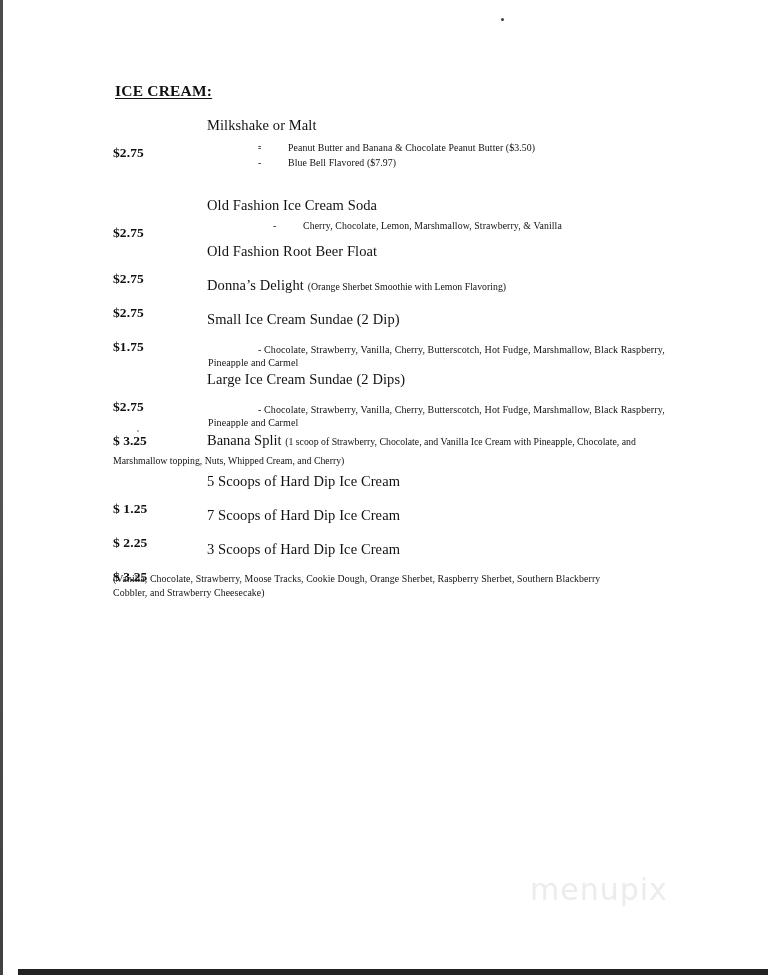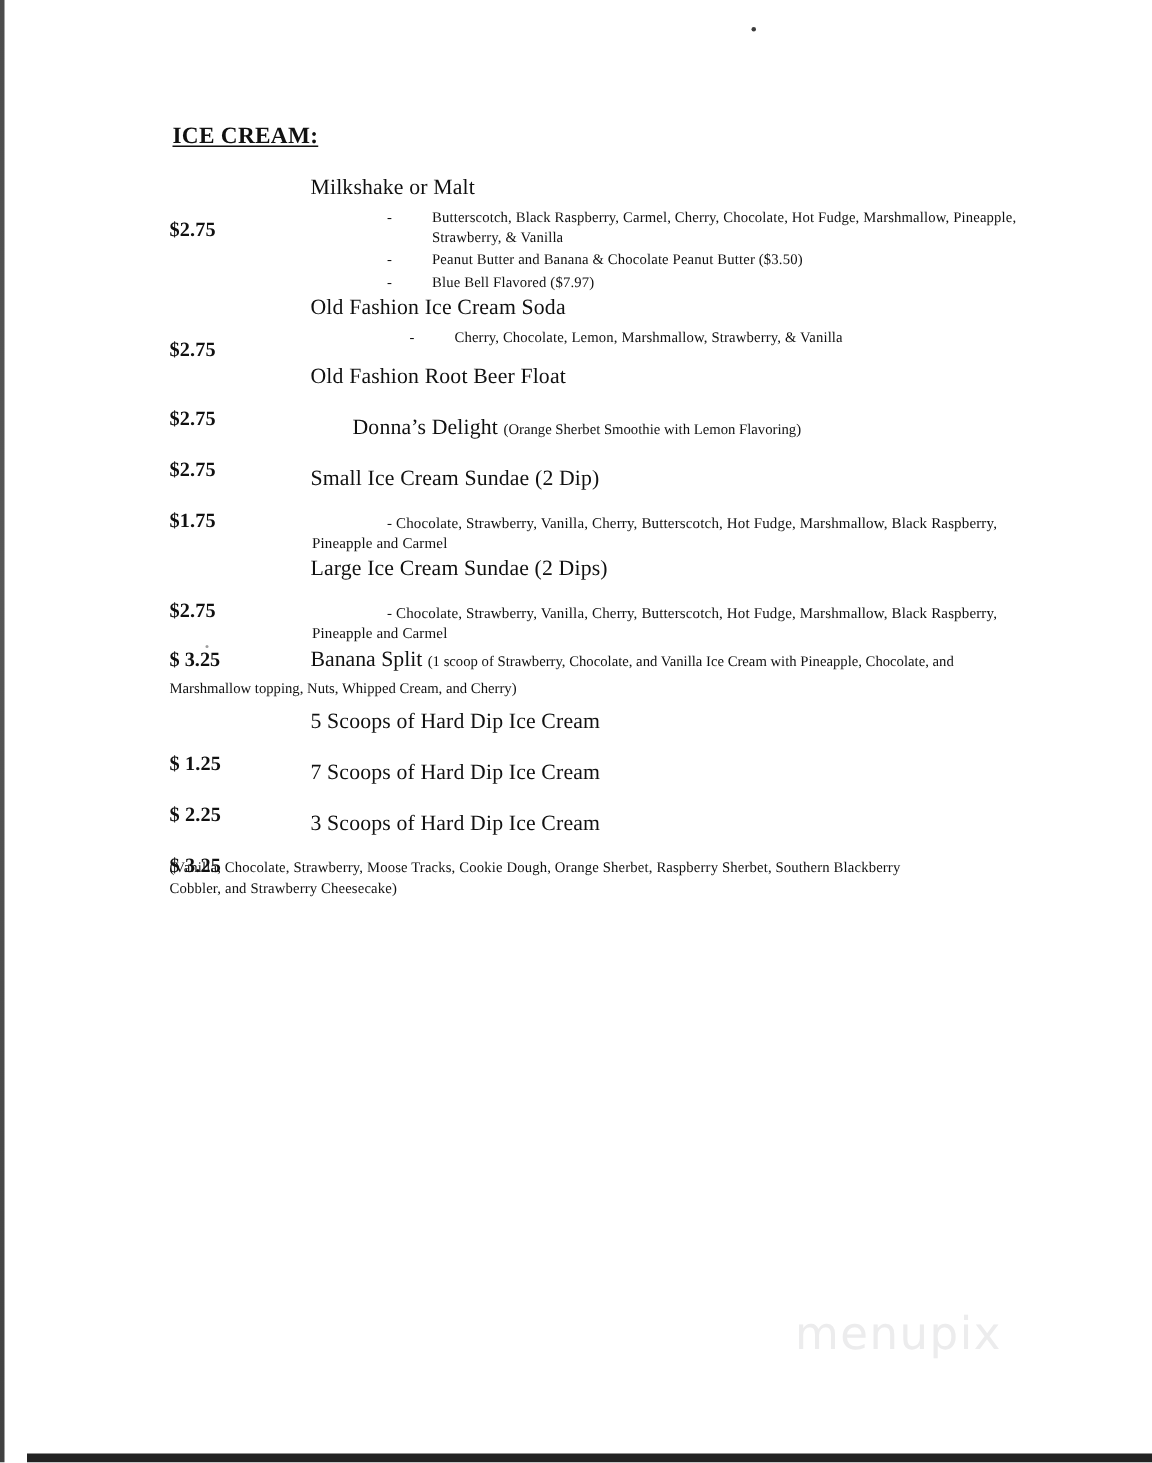--- a/index.html
+++ b/index.html
@@ -77,21 +77,20 @@
     left: 94px;
     top: 0;
     font-size: 14.5px;
     letter-spacing: .1px;
     white-space: nowrap;
   }
   .item-name.with-paren {
     white-space: normal;
     width: 520px;
     line-height: 1.22;
-    margin-left: 28px;
   }
   .paren {
     font-size: 9.8px;
     letter-spacing: 0;
   }
 
   
   .sub-list {
     position: absolute;
     left: 145px;
@@ -171,21 +170,21 @@
 <div class="scan-speck" style="left:137px;top:430px;width:2px;height:2px;opacity:.5;"></div>
 
 <div class="page">
 
   <div class="section-title">ICE CREAM:</div>
 
   <div class="row" style="top:117px;">
     <span class="price">$2.75</span>
     <span class="item-name">Milkshake or Malt</span>
     <div class="sub-list">
-      <div class="sub-line"><span class="dash">-</span><span>Butterscotch, Black Raspberry, Carmel, Cherry, Chocolate, Hot Fudge, Marshmallow, Pineapple, Strawberry, &amp; Vanilla</span></div>
+      <div class="sub-line"><span class="dash">-</span></div>
       <div class="sub-line"><span class="dash">-</span><span>Peanut Butter and Banana &amp; Chocolate Peanut Butter ($3.50)</span></div>
       <div class="sub-line"><span class="dash">-</span><span>Blue Bell Flavored ($7.97)</span></div>
     </div>
   </div>
 
   <div class="row" style="top:197px;">
     <span class="price">$2.75</span>
     <span class="item-name">Old Fashion Ice Cream Soda</span>
     <div class="sub-list" style="left:160px;">
       <div class="sub-line"><span class="dash">-</span><span>Cherry, Chocolate, Lemon, Marshmallow, Strawberry, &amp; Vanilla</span></div>

